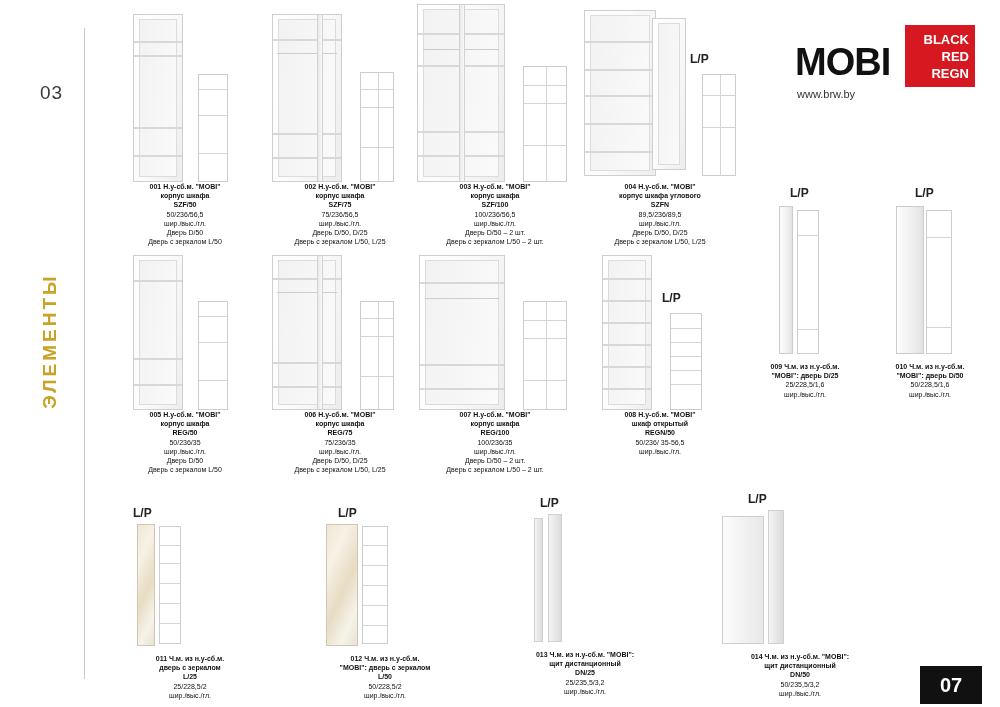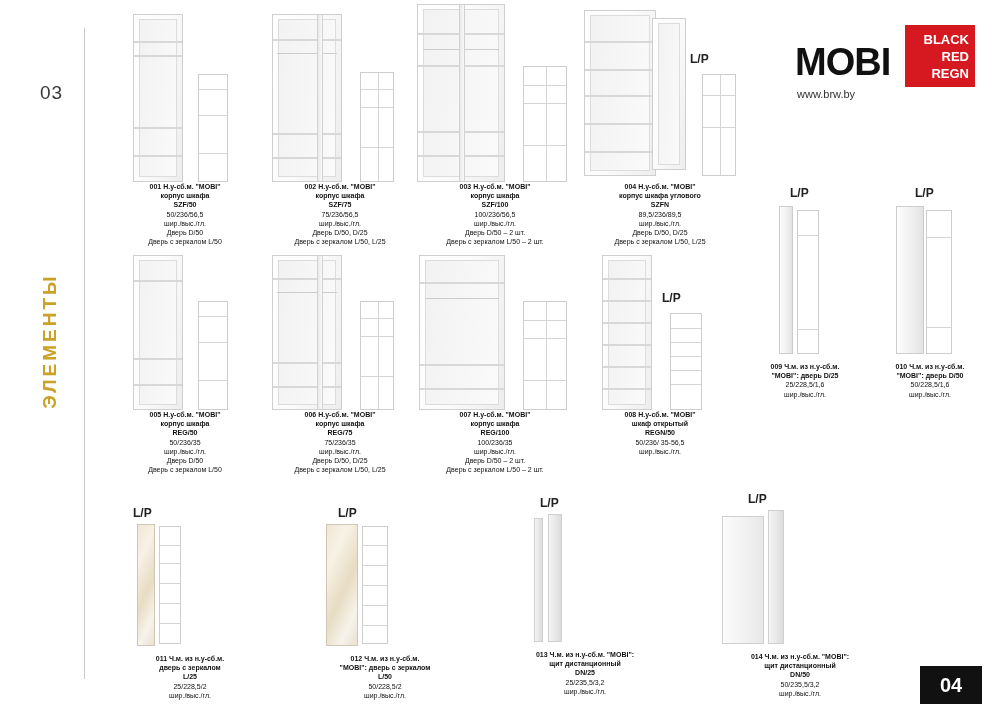--- a/index.html
+++ b/index.html
@@ -462,15 +462,15 @@
     </div>
     <div class="caption" style="width:160px;margin-top:8px;">
       <div class="b">014 Ч.м. из н.у-сб.м. "MOBI":</div>
       <div class="b">щит дистанционный</div>
       <div class="b">DN/50</div>
       <div>50/235,5/3,2</div>
       <div>шир./выс./гл.</div>
     </div>
   </div>
 
-  <div class="page-num-box">04</div>
+  <div class="page-num-box">07</div>
 
 </div>
 
 </body></html>

